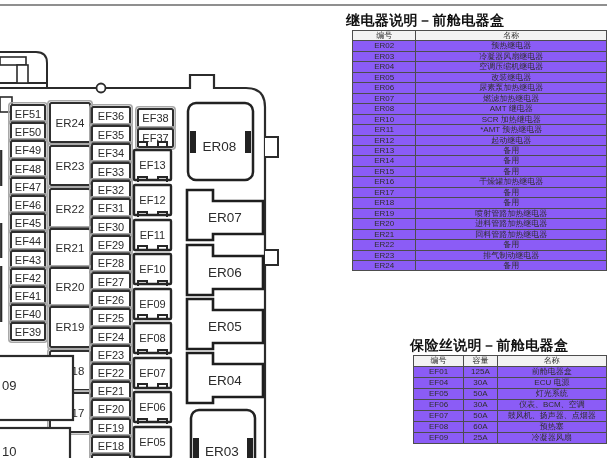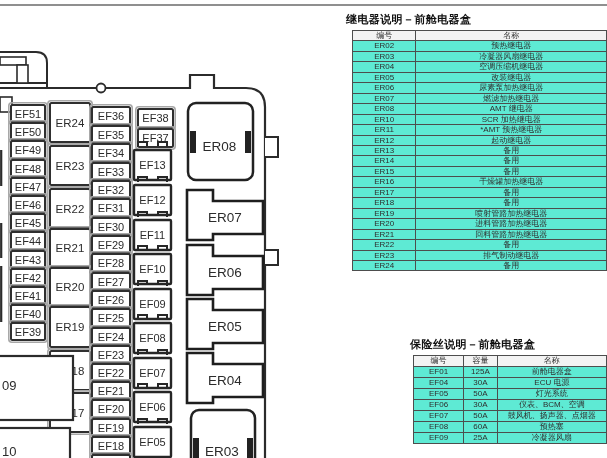--- a/index.html
+++ b/index.html
@@ -3,24 +3,24 @@
 <meta charset="utf-8">
 <style>
   html,body{margin:0;padding:0;}
   body{
     width:607px;height:458px;overflow:hidden;position:relative;background:#ffffff;
     font-family:"Liberation Sans","DejaVu Sans",sans-serif;color:#2e2e2e;
   }
   .top-rule{position:absolute;left:0;top:4px;width:607px;height:2px;background:#8f8f8f;}
   #diagram-svg{position:absolute;left:0;top:0;}
   #diagram-svg text{font-family:"Liberation Sans","DejaVu Sans",sans-serif;fill:#2b2b2b;}
-  .tbl-title{position:absolute;font-size:11px;font-weight:bold;color:#111;white-space:nowrap;letter-spacing:.4px;}
+  .tbl-title{position:absolute;font-size:14px;font-weight:bold;color:#111;white-space:nowrap;letter-spacing:.4px;}
   #relay-title{left:346px;top:12px;}
   #fuse-title{left:410px;top:337px;}
-  table.dtable{position:absolute;border-collapse:collapse;table-layout:fixed;background:#5eead4;}
+  table.dtable{position:absolute;border-collapse:collapse;table-layout:fixed;background:#8b5cf6;}
   .dtable th,.dtable td{
     border:1px solid #4d4d4d;font-size:8px;font-weight:normal;color:#2e2e2e;
     text-align:center;vertical-align:middle;padding:0;white-space:nowrap;overflow:visible;
   }
   .dtable th{background:#f3f3f3;}
   #relay-table{left:352px;top:30px;}
   #relay-table th,#relay-table td{height:9.45px;line-height:9.45px;}
   #fuse-table{left:413px;top:355px;}
   #fuse-table th,#fuse-table td{height:10px;line-height:10px;}
 </style>

